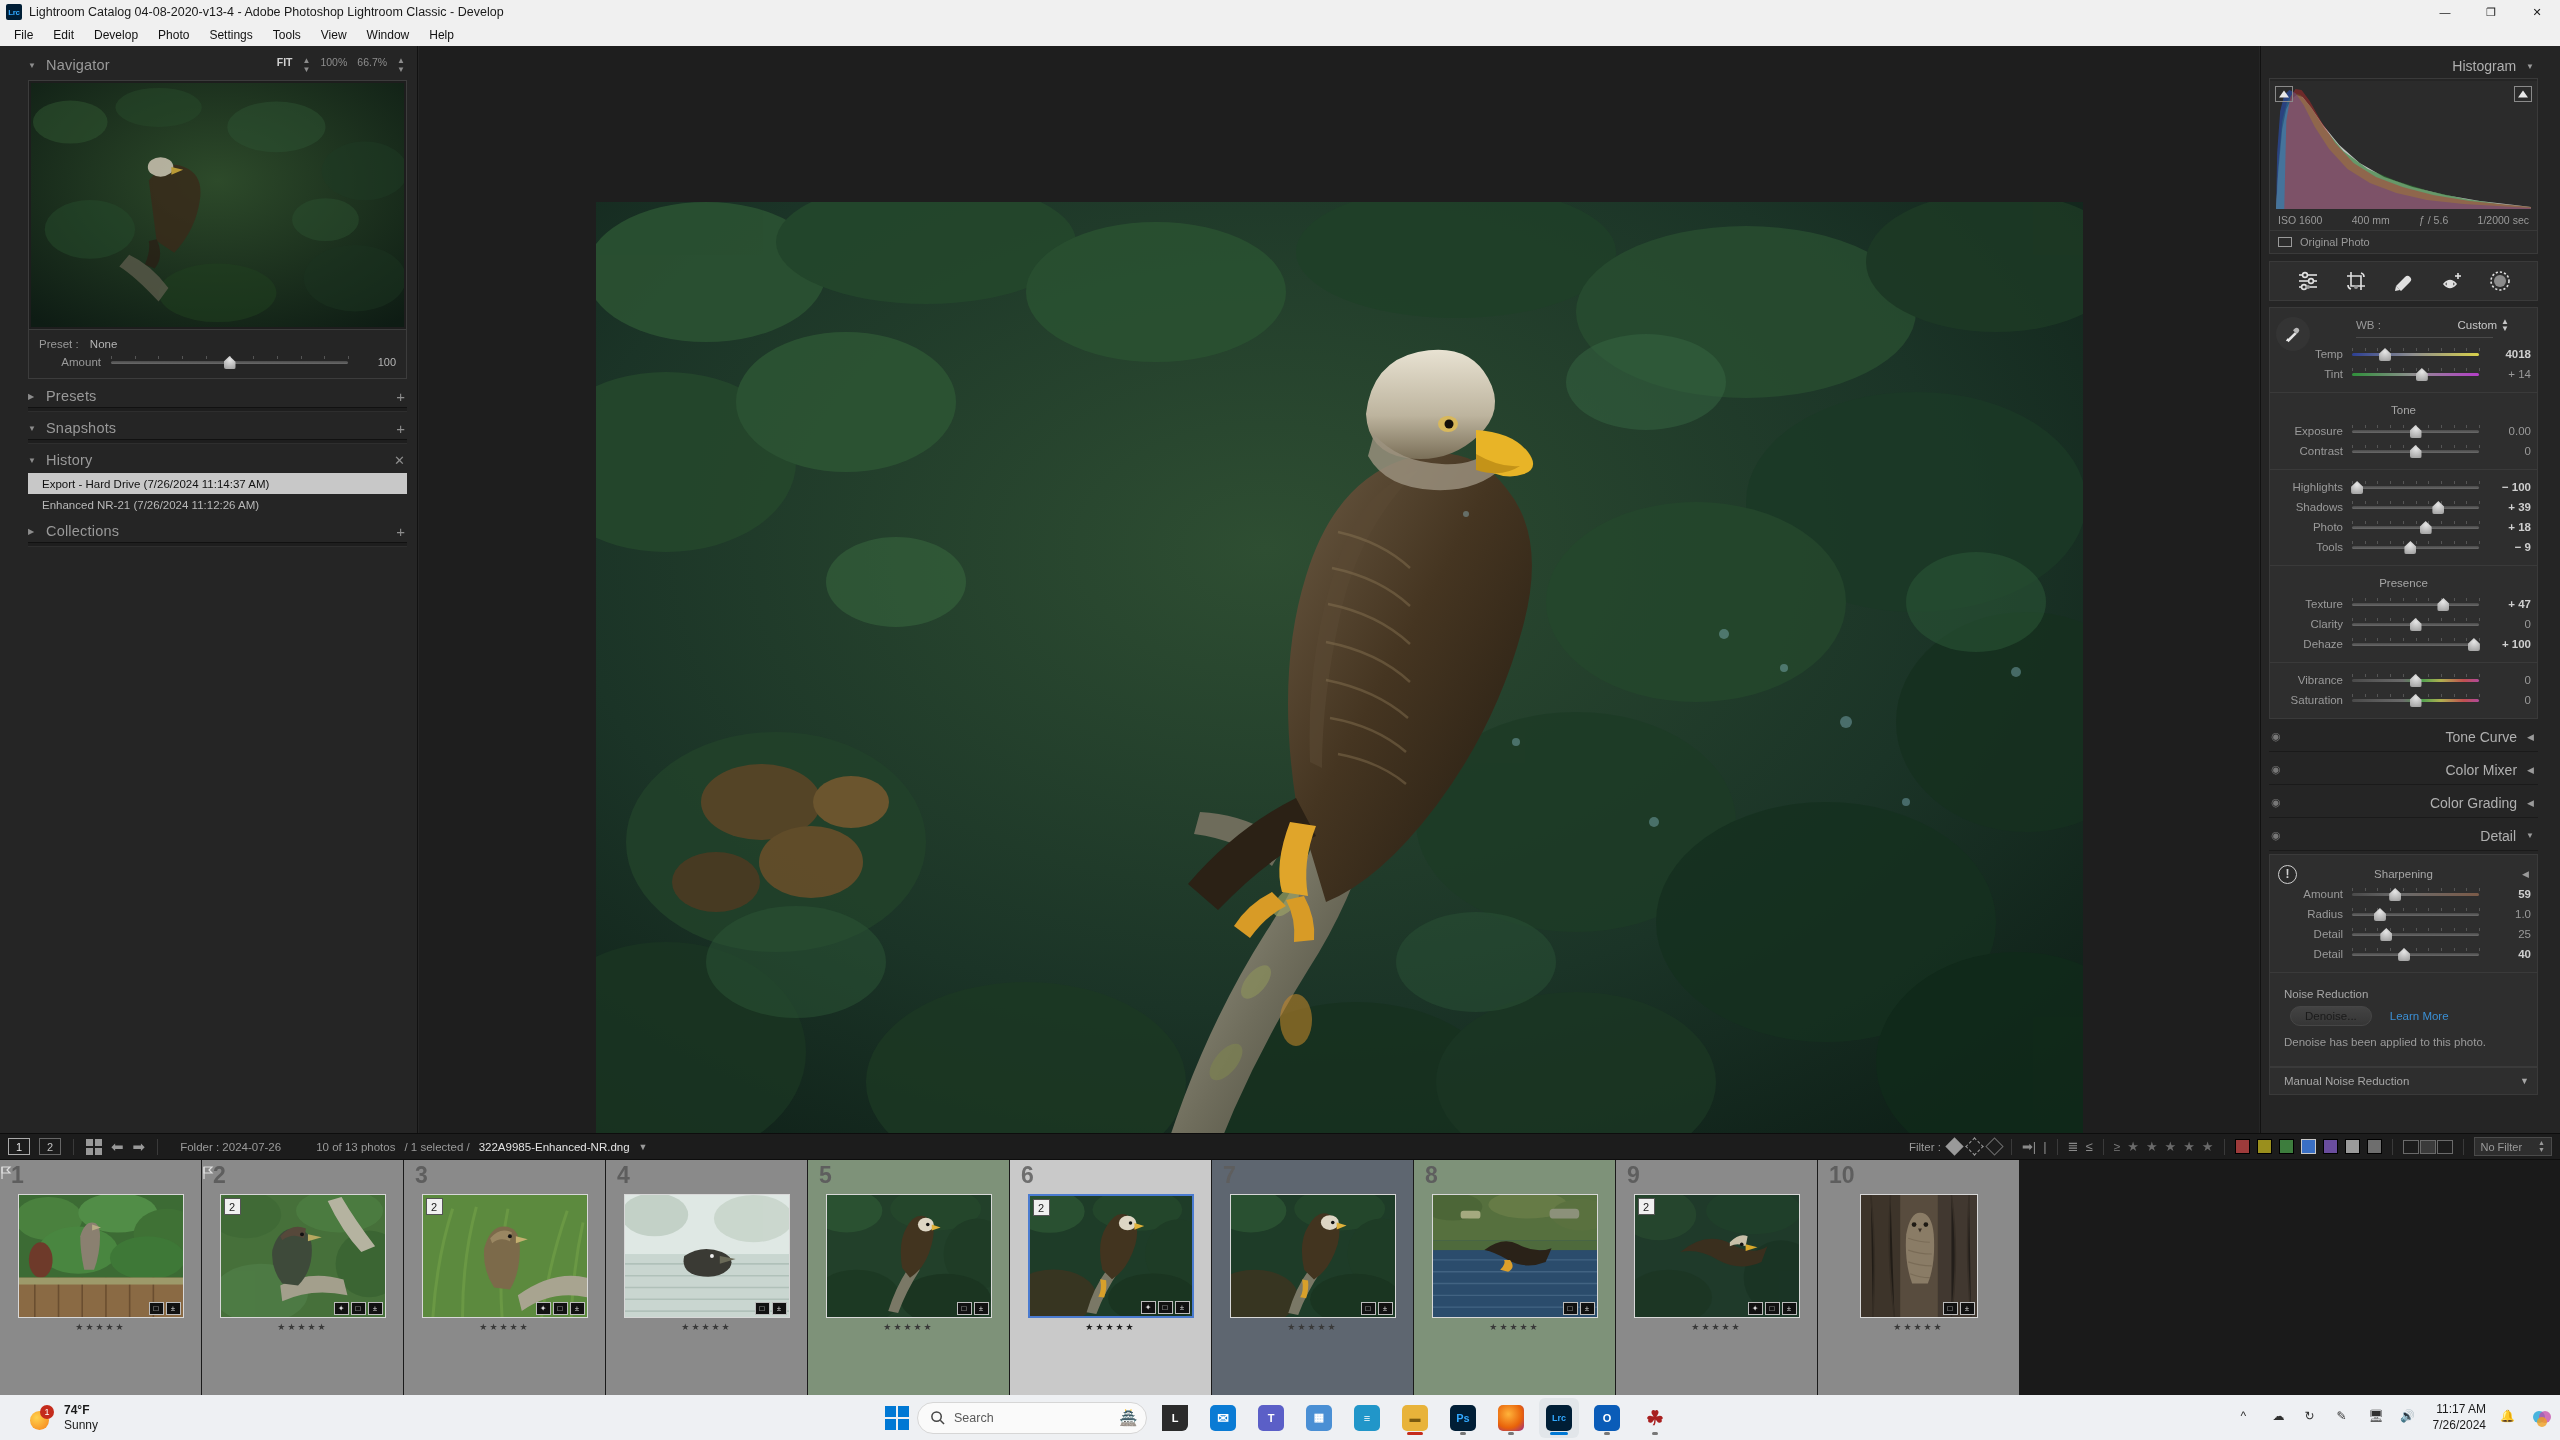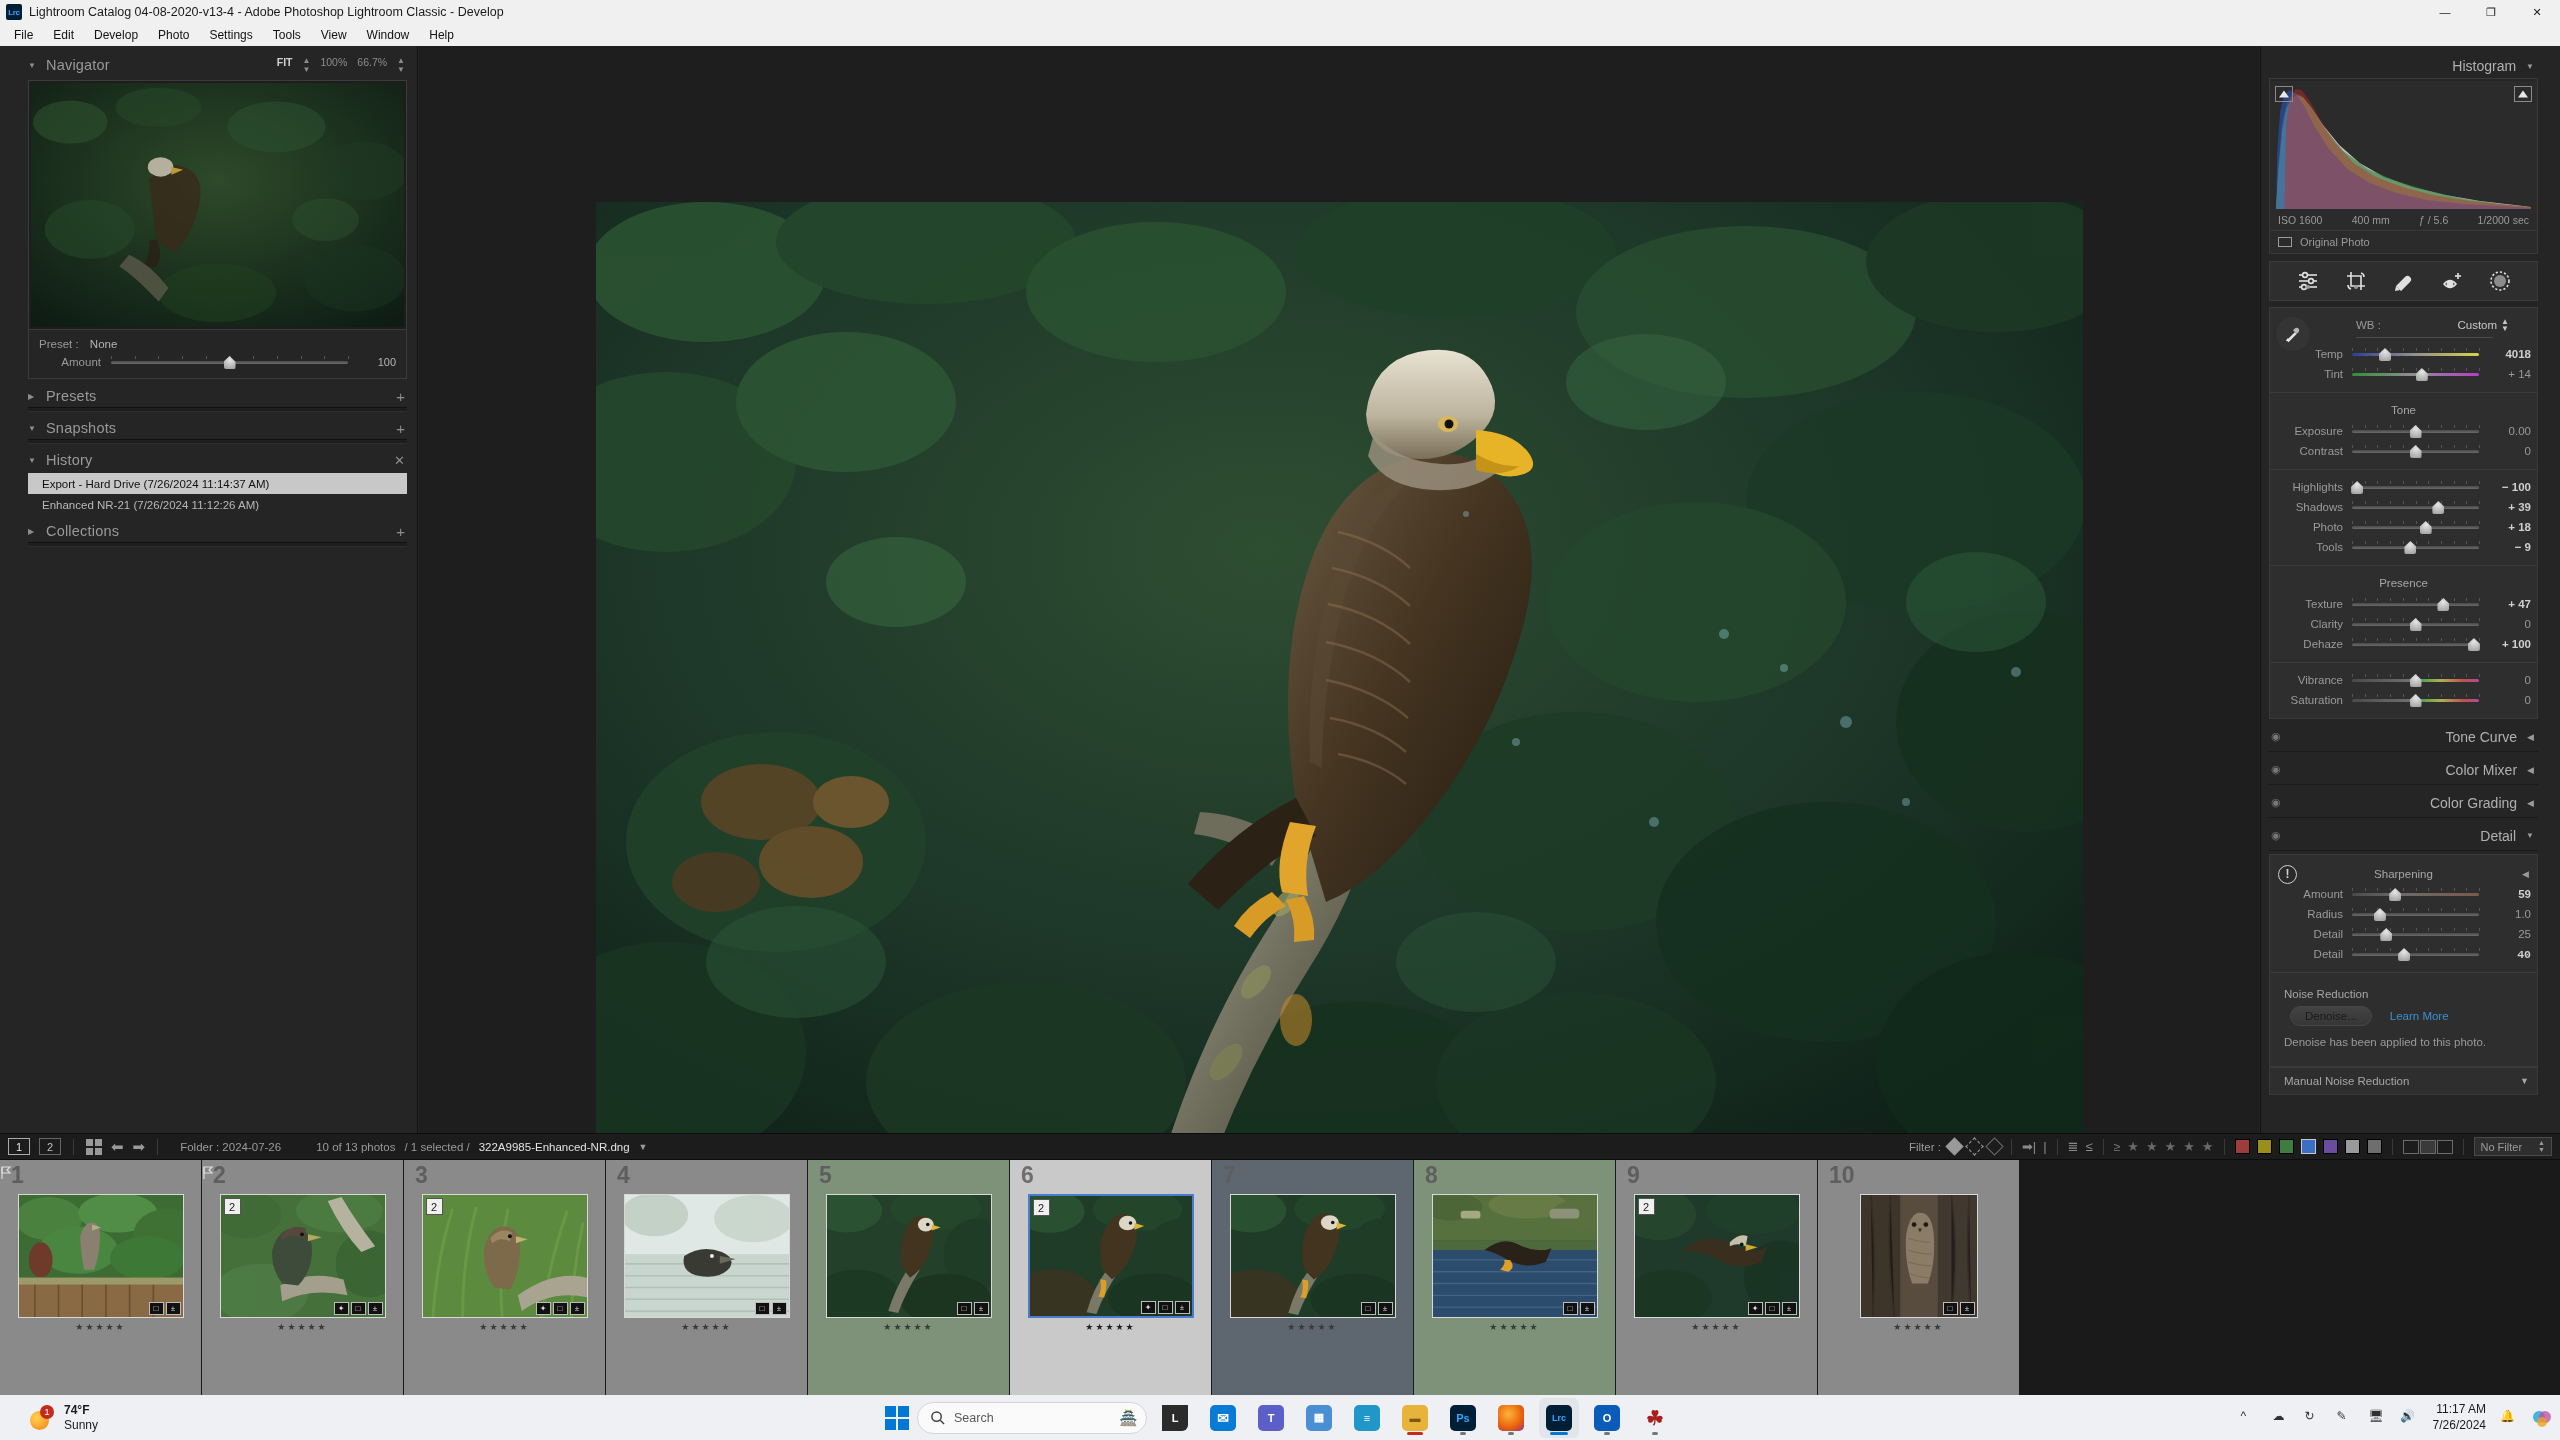--- a/index.html
+++ b/index.html
@@ -1123,21 +1123,21 @@
                     <i style="left:50%"></i>
                     <i style="left:60%"></i>
                     <i style="left:70%"></i>
                     <i style="left:80%"></i>
                     <i style="left:90%"></i>
                     <i style="left:100%"></i>
                   </span>
                   <span class="sl-bar"></span>
                   <span class="sl-knob" style="left:41%;"></span>
                 </span>
-              <span class="sl-val" style="font-weight:bold;font-family:Liberation Mono, monospace;">40</span>
+              <span class="sl-val" style="font-weight:bold;">40</span>
             </div>
           </div>
 
           <div class="sec-sub">
             <div class="nr-title">Noise Reduction</div>
             <div class="denoise-row">
               <span class="denoise-btn">
                 <span>Denoise...</span>
               </span>
               <span class="learn-more">Learn More</span>

